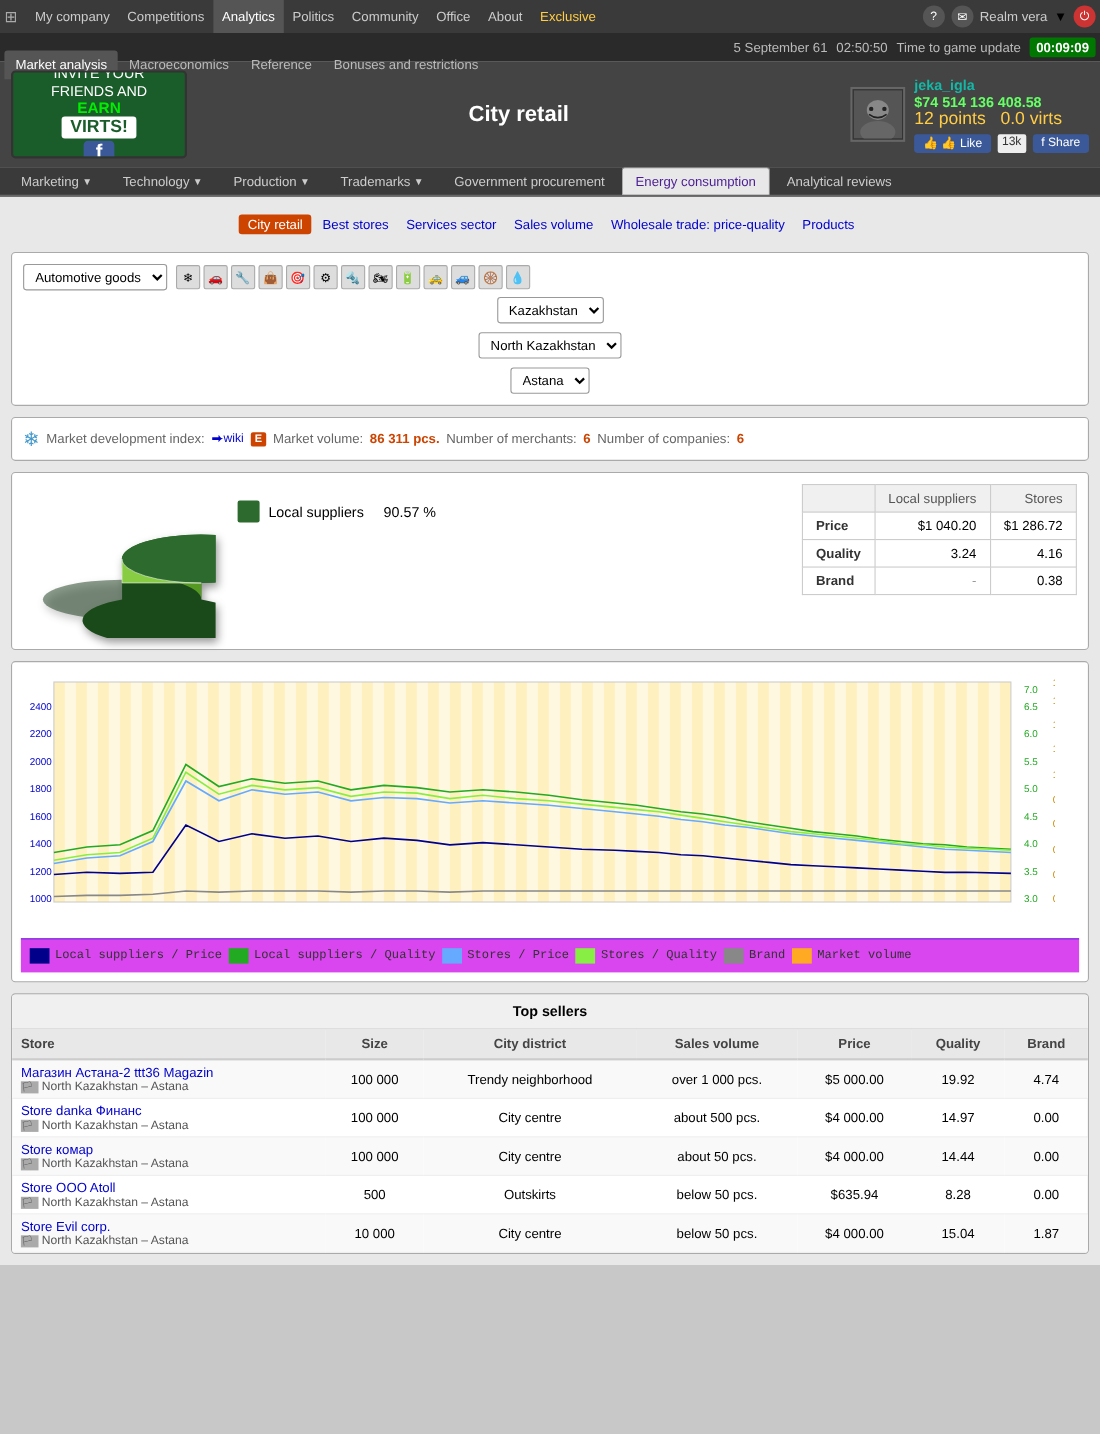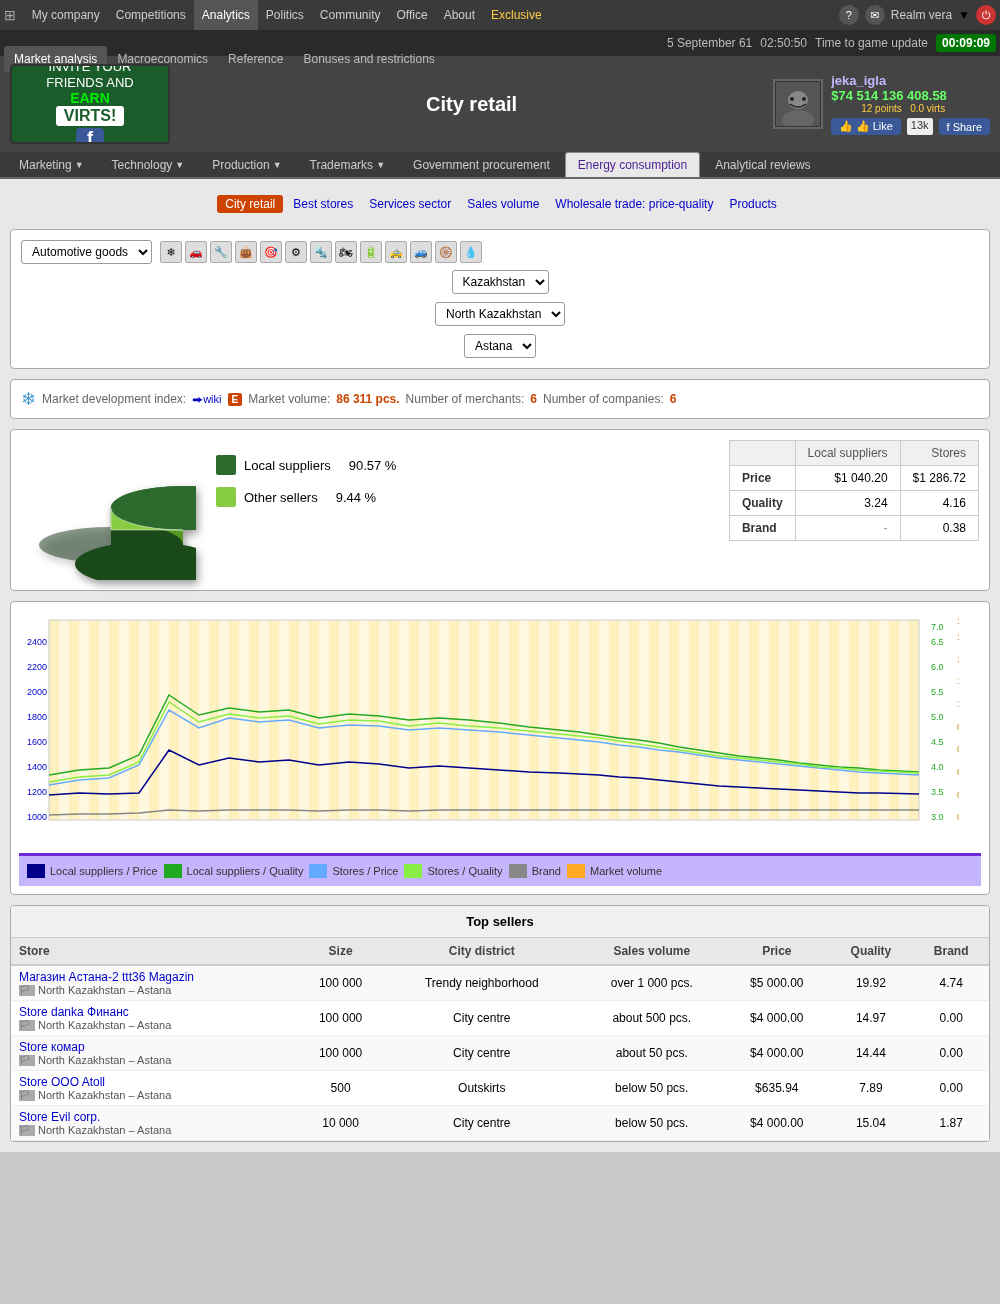--- a/index.html
+++ b/index.html
@@ -23,23 +23,23 @@
     .sub-nav .timer { background: #007700; color: #fff; padding: 2px 6px; border-radius: 3px; font-weight: bold; }
 
     
     .page-header { background: #444; padding: 8px 10px; display: flex; align-items: center; gap: 10px; min-height: 70px; }
     .page-header .banner { width: 160px; height: 80px; background: #1a5c2a; border: 2px solid #333; display: flex; flex-direction: column; align-items: center; justify-content: center; color: #fff; font-size: 11px; font-weight: bold; text-align: center; border-radius: 4px; overflow: hidden; position: relative; }
     .page-title { flex: 1; color: #fff; font-size: 20px; font-weight: bold; text-align: center; }
     .user-panel { display: flex; align-items: center; gap: 8px; }
     .user-avatar { width: 50px; height: 50px; background: #333; border: 2px solid #666; overflow: hidden; display: flex; align-items: center; justify-content: center; }
     .user-avatar svg { width: 44px; height: 44px; }
     .user-info { color: #fff; }
-    .user-name { color: #c4b5fd; font-weight: bold; font-size: 13px; }
+    .user-name { color: #14b8a6; font-weight: bold; font-size: 13px; }
     .user-money { color: #66ff66; font-size: 13px; font-weight: bold; }
-    .user-points { color: #ccc; font-size: 10px; margin-left: 30px; }
+    .user-points { color: #ccc; font-size: 16px; }
     .user-points span { color: #ffcc44; }
     .social-btns { display: flex; gap: 6px; margin-top: 4px; }
     .like-btn { background: #3b5998; color: #fff; border: none; padding: 2px 8px; border-radius: 3px; cursor: pointer; font-size: 11px; display: flex; align-items: center; gap: 3px; }
     .like-count { background: #eee; color: #333; padding: 1px 4px; border-radius: 2px; font-size: 11px; }
     .share-btn { background: #3b5998; color: #fff; border: none; padding: 2px 8px; border-radius: 3px; cursor: pointer; font-size: 11px; display: flex; align-items: center; gap: 3px; }
 
     
     .main-tabs { background: #3a3a3a; display: flex; align-items: center; padding: 0 6px; border-bottom: 2px solid #666; }
     .main-tabs .tab { color: #ccc; padding: 5px 12px; font-size: 12px; cursor: pointer; border: 1px solid transparent; border-bottom: none; margin-right: 2px; display: flex; align-items: center; gap: 3px; }
     .main-tabs .tab.active { background: #e8e8e8; color: #4c1d95; border-color: #888; border-radius: 3px 3px 0 0; }
@@ -76,21 +76,21 @@
     .legend-item { display: flex; align-items: center; gap: 8px; margin-bottom: 12px; font-size: 13px; }
     .legend-box { width: 20px; height: 20px; border-radius: 2px; }
     .stats-table { border-collapse: collapse; }
     .stats-table th, .stats-table td { border: 1px solid #ccc; padding: 5px 12px; font-size: 12px; text-align: right; }
     .stats-table th { background: #f0f0f0; font-weight: normal; color: #555; }
     .stats-table td:first-child { text-align: left; font-weight: bold; color: #333; }
     .stats-table .dash { color: #999; }
 
     
     .chart-container { background: #fff; border: 1px solid #aaa; border-radius: 4px; padding: 8px; margin-bottom: 10px; }
-    .chart-legend { display: flex; flex-wrap: wrap; gap: 6px; padding: 8px; background: #c4b5fd; border-top: 3px solid #6d28d9; }
+    .chart-legend { display: flex; flex-wrap: wrap; gap: 6px; padding: 8px; background: #d946ef; border-top: 1px solid #6d28d9; font-family: Liberation Mono, monospace; }
     .chart-legend-item { display: flex; align-items: center; gap: 5px; font-size: 11px; color: #333; }
     .legend-color { width: 18px; height: 14px; display: inline-block; }
 
     
     .top-sellers { background: #fff; border: 1px solid #aaa; border-radius: 4px; overflow: hidden; }
     .top-sellers h3 { text-align: center; padding: 8px; background: #f0f0f0; border-bottom: 1px solid #ccc; font-size: 13px; }
     .sellers-table { width: 100%; border-collapse: collapse; }
     .sellers-table th { background: #e8e8e8; border-bottom: 2px solid #ccc; padding: 6px 8px; font-size: 12px; text-align: left; color: #444; }
     .sellers-table th:not(:first-child) { text-align: center; }
     .sellers-table td { padding: 4px 8px; font-size: 12px; border-bottom: 1px solid #eee; vertical-align: middle; }
@@ -265,25 +265,20 @@
 
         <path d="M85,90 L84.8,68.1 A72,22 0 0,0 157,90 Z" fill="#88cc44" stroke="#fff" stroke-width="0.5"></path>
       </svg>
     </div>
     <div class="legend">
       <div class="legend-item">
         <div class="legend-box" style="background:#2d6a2d;"></div>
         <span>Local suppliers</span>
         <span style="margin-left:10px;">90.57 %</span>
       </div>
-      <div class="legend-item">
-        <div class="legend-box" style="background:#88cc44;"></div>
-        <span>Other sellers</span>
-        <span style="margin-left:10px;">9.44 %</span>
-      </div>
     </div>
     <div>
       <table class="stats-table">
         <thead>
           <tr>
             <th></th>
             <th>Local suppliers</th>
             <th>Stores</th>
           </tr>
         </thead>
@@ -455,21 +450,21 @@
       <a href="#" class="store-link">Store OOO Atoll</a><br>
       <span class="location">
         <span class="store-flag">🏳</span>
         North Kazakhstan – Astana
       </span>
     </td>
     <td>500</td>
     <td>Outskirts</td>
     <td>below 50 pcs.</td>
     <td>$635.94</td>
-    <td>7.89</td>
+    <td>8.28</td>
     <td>0.00</td>
   </tr>
           <tr>
     <td>
       <a href="#" class="store-link">Store Evil corp.</a><br>
       <span class="location">
         <span class="store-flag">🏳</span>
         North Kazakhstan – Astana
       </span>
     </td>

